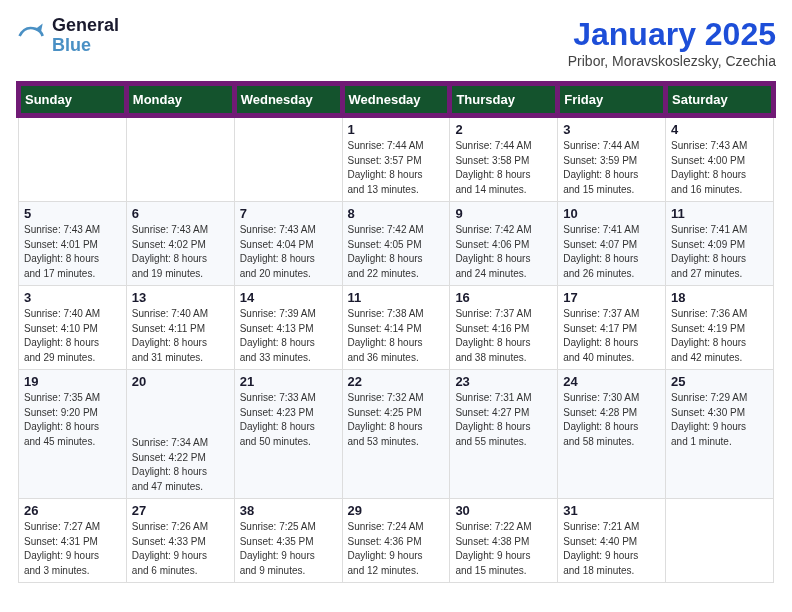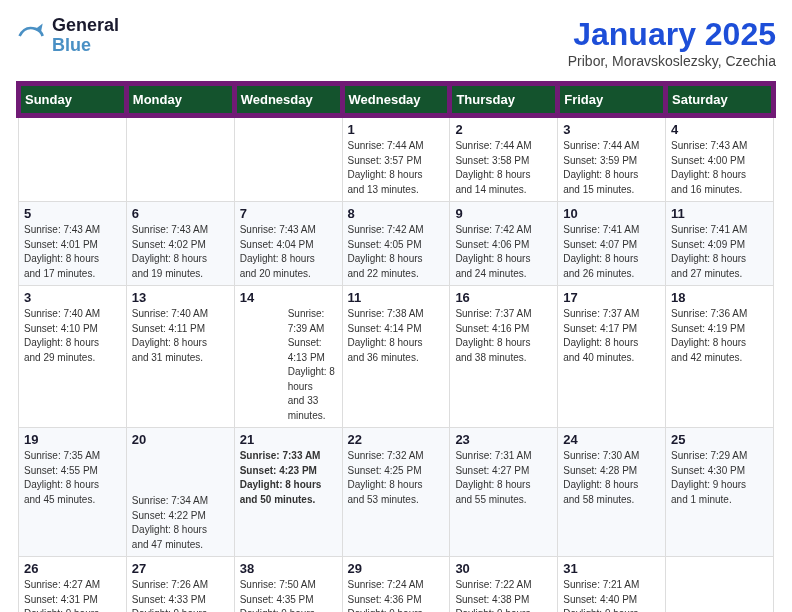--- a/index.html
+++ b/index.html
@@ -213,21 +213,21 @@
         </td>
         <td>
           <div class="day-number">13</div>
           <div class="day-info" style="white-space: pre-line;">Sunrise: 7:40 AM
 Sunset: 4:11 PM
 Daylight: 8 hours
 and 31 minutes.</div>
         </td>
         <td>
           <div class="day-number">14</div>
-          <div class="day-info" style="white-space: pre-line; margin-left: 48px;">Sunrise: 7:39 AM
+          <div class="day-info" style="white-space: pre-line;">Sunrise: 7:39 AM
 Sunset: 4:13 PM
 Daylight: 8 hours
 and 33 minutes.</div>
         </td>
         <td>
           <div class="day-number">11</div>
           <div class="day-info" style="white-space: pre-line;">Sunrise: 7:38 AM
 Sunset: 4:14 PM
 Daylight: 8 hours
 and 36 minutes.</div>
@@ -251,34 +251,34 @@
           <div class="day-info" style="white-space: pre-line;">Sunrise: 7:36 AM
 Sunset: 4:19 PM
 Daylight: 8 hours
 and 42 minutes.</div>
         </td>
       </tr>
       <tr>
         <td>
           <div class="day-number">19</div>
           <div class="day-info" style="white-space: pre-line;">Sunrise: 7:35 AM
-Sunset: 4:55 PM
+Sunset: 9:20 PM
 Daylight: 8 hours
 and 45 minutes.</div>
         </td>
         <td>
           <div class="day-number">20</div>
           <div class="day-info" style="white-space: pre-line; margin-top: 47px;">Sunrise: 7:34 AM
 Sunset: 4:22 PM
 Daylight: 8 hours
 and 47 minutes.</div>
         </td>
         <td>
           <div class="day-number">21</div>
-          <div class="day-info" style="white-space: pre-line; font-weight: bold;">Sunrise: 7:33 AM
+          <div class="day-info" style="white-space: pre-line;">Sunrise: 7:33 AM
 Sunset: 4:23 PM
 Daylight: 8 hours
 and 50 minutes.</div>
         </td>
         <td>
           <div class="day-number">22</div>
           <div class="day-info" style="white-space: pre-line;">Sunrise: 7:32 AM
 Sunset: 4:25 PM
 Daylight: 8 hours
 and 53 minutes.</div>
@@ -301,35 +301,35 @@
           <div class="day-number">25</div>
           <div class="day-info" style="white-space: pre-line;">Sunrise: 7:29 AM
 Sunset: 4:30 PM
 Daylight: 9 hours
 and 1 minute.</div>
         </td>
       </tr>
       <tr>
         <td>
           <div class="day-number">26</div>
-          <div class="day-info" style="white-space: pre-line;">Sunrise: 4:27 AM
+          <div class="day-info" style="white-space: pre-line;">Sunrise: 7:27 AM
 Sunset: 4:31 PM
 Daylight: 9 hours
 and 3 minutes.</div>
         </td>
         <td>
           <div class="day-number">27</div>
           <div class="day-info" style="white-space: pre-line;">Sunrise: 7:26 AM
 Sunset: 4:33 PM
 Daylight: 9 hours
 and 6 minutes.</div>
         </td>
         <td>
           <div class="day-number">38</div>
-          <div class="day-info" style="white-space: pre-line;">Sunrise: 7:50 AM
+          <div class="day-info" style="white-space: pre-line;">Sunrise: 7:25 AM
 Sunset: 4:35 PM
 Daylight: 9 hours
 and 9 minutes.</div>
         </td>
         <td>
           <div class="day-number">29</div>
           <div class="day-info" style="white-space: pre-line;">Sunrise: 7:24 AM
 Sunset: 4:36 PM
 Daylight: 9 hours
 and 12 minutes.</div>

